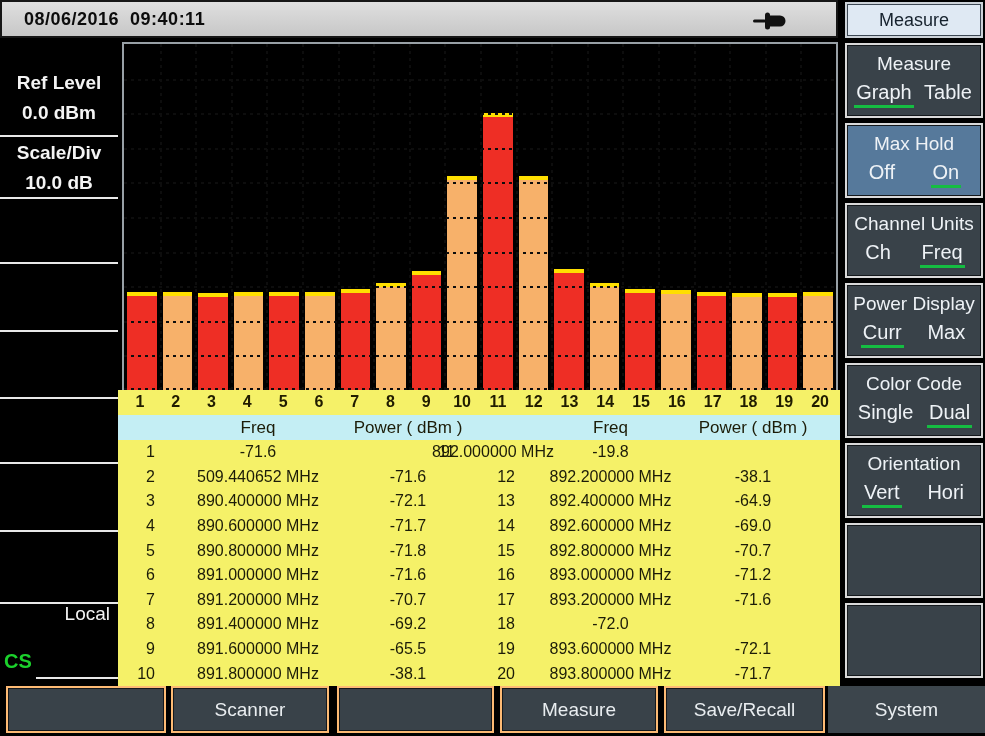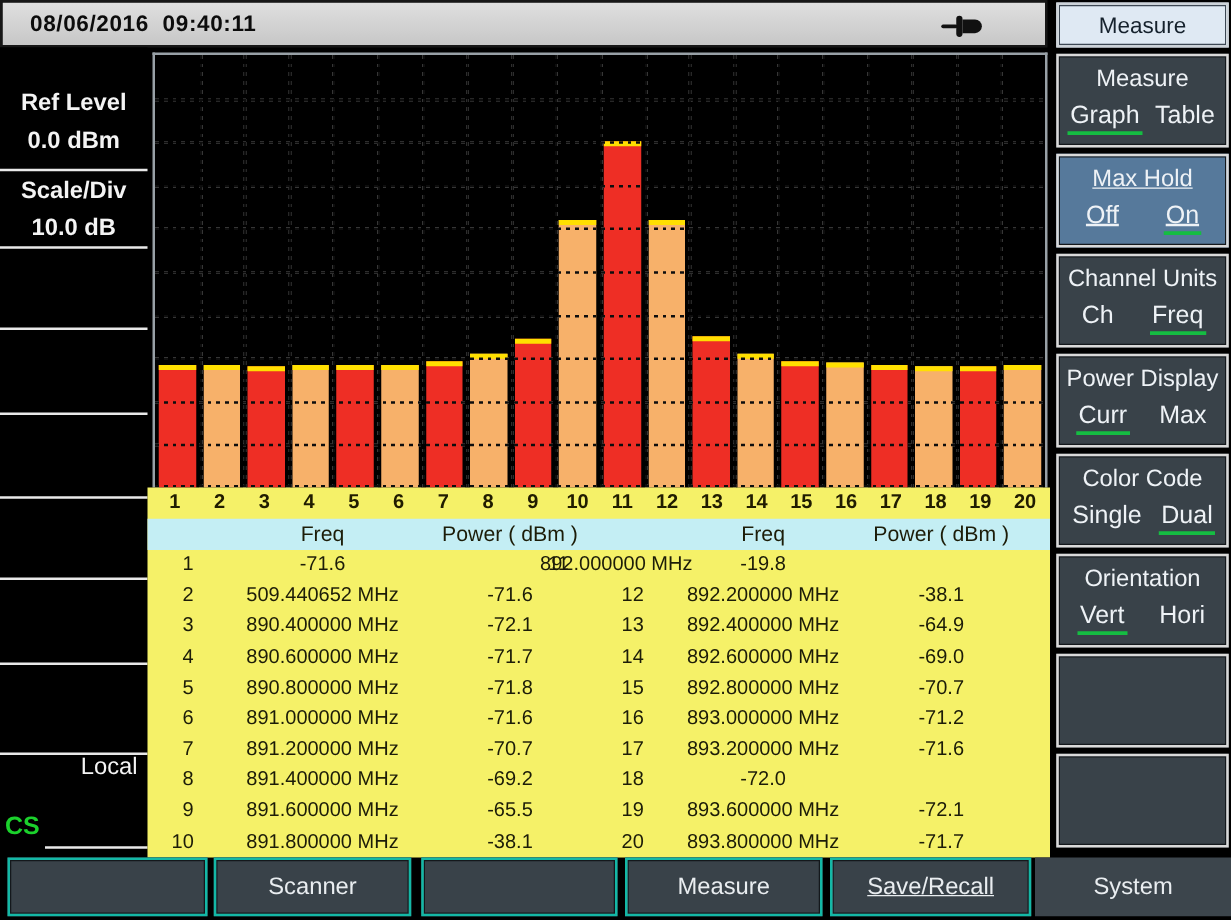--- a/index.html
+++ b/index.html
@@ -51,29 +51,29 @@
   .thead .tcell { font-size:17px; }
   .trows { position:absolute; left:0; top:50px; width:722px; }
   .trow { height:24.6px; }
 
   
   .softkeys { position:absolute; left:843px; top:43px; width:142px; }
   .skey { width:138px; height:75px; margin:0 0 5px 2px; background:var(--skey);
           border:2px solid #d9d9d9; box-shadow:inset 0 0 0 1px #14181c;
           display:flex; flex-direction:column; justify-content:space-evenly; padding:2px 3px;
           color:#eef2f6; cursor:default; }
-  .skey.active { background:var(--skeyhl);text-decoration:underline; }
+  .skey.active { background:var(--skeyhl); }
   .skey-title { text-align:center; font-size:19px; white-space:nowrap; }
   .skey-opts { display:flex; justify-content:space-around; font-size:20px; }
   .opt { padding:0 2px 1px; border-bottom:3px solid transparent; }
   .opt.sel { border-bottom-color:var(--green); }
 
   
   .bbtn { position:absolute; top:686px; height:47px; background:var(--skey);
-          border:2px solid #14b8a6; box-shadow:inset 0 0 0 1px #14181c;
+          border:2px solid #fdba74; box-shadow:inset 0 0 0 1px #14181c;
           display:flex; align-items:center; justify-content:center;
           font-size:19px; color:#e9edf0; }
   .bbtn.noborder { border:none; box-shadow:none; background:#3c454c; }
 </style>
 </head>
 <body>
 
 <div class="screen">
 
   <div class="topbar">
@@ -356,17 +356,17 @@
       </div>
       <div class="skey"></div>
       <div class="skey"></div>
     </div>
 
   <div id="bbar">
       <div class="bbtn" style="left: 6px; width: 160px;"></div>
       <div class="bbtn" style="left: 171px; width: 158px;">Scanner</div>
       <div class="bbtn" style="left: 337px; width: 157px;"></div>
       <div class="bbtn" style="left: 500px; width: 158px;">Measure</div>
-      <div class="bbtn" style="left: 664px; width: 161px; text-decoration: underline;">Save/Recall</div>
+      <div class="bbtn" style="left: 664px; width: 161px;">Save/Recall</div>
       <div class="bbtn noborder" style="left: 828px; width: 157px;">System</div>
     </div>
 
 </div>
 
 </body></html>

